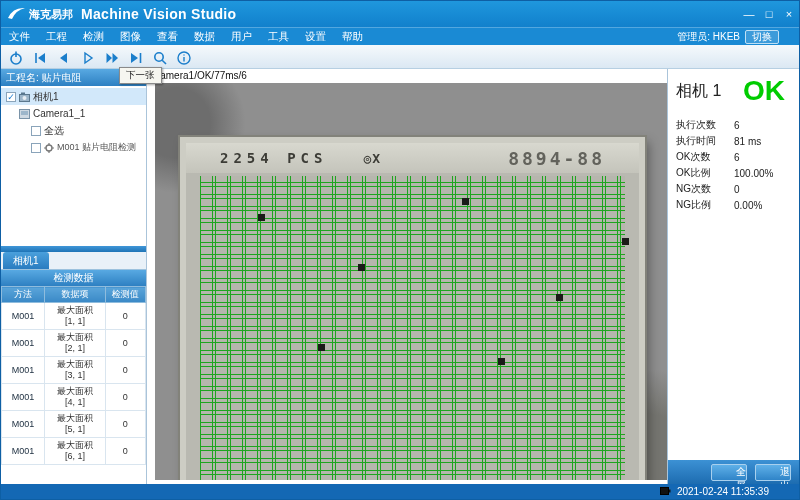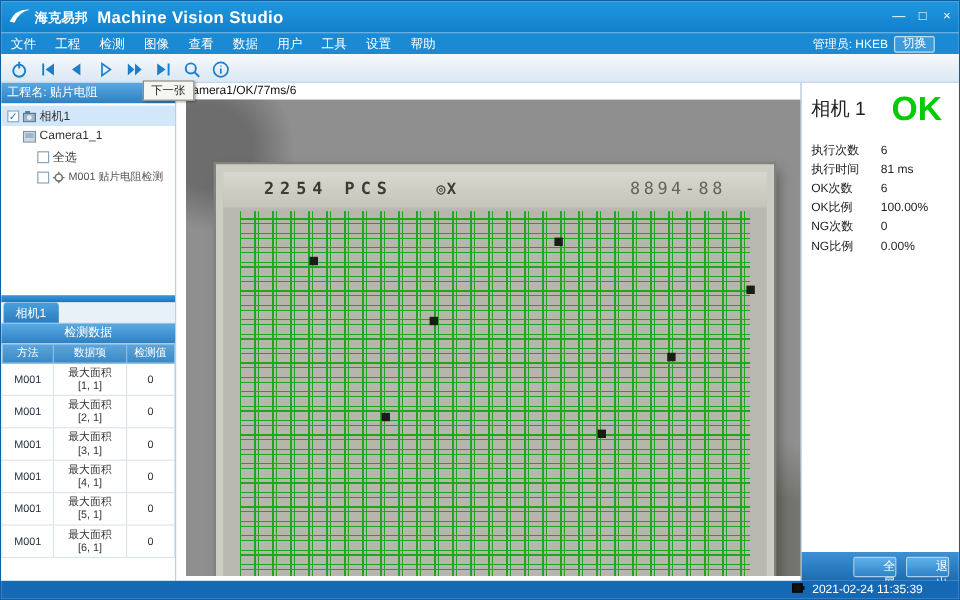--- a/index.html
+++ b/index.html
@@ -59,21 +59,21 @@
      background-image:radial-gradient(circle at 4% 10%, #6d6d6d 0 35px, rgba(0,0,0,0) 70px),
                       radial-gradient(circle at 96% 96%, #757570 0 50px, rgba(0,0,0,0) 95px);
      position:relative; overflow:hidden; }
   .photo { position:absolute; left:25px; top:54px; right:22px; height:386px;
      background:#b9b9b1; border:6px solid #cdcdc4;
      box-shadow:0 0 0 2px #82827a, 4px 5px 10px rgba(0,0,0,.35); }
   .panel-top { height:30px; display:flex; align-items:center; padding:0 34px; gap:36px;
      background:linear-gradient(#d8d8cf,#c4c4bb); color:#3c3c36; font-family:"DejaVu Sans Mono", monospace; }
   .board-text { font-size:14px; font-weight:bold; letter-spacing:5px; }
   .board-logo { font-size:13px; font-weight:bold; letter-spacing:1px; }
-  .board-code { margin-left:auto; font-size:14px; letter-spacing:3px; color:#50504a; font-weight:normal; opacity:.85; }
+  .board-code { margin-left:auto; font-size:18px; letter-spacing:3px; color:#50504a; font-weight:bold; opacity:.85; }
   .panel-body { position:relative; margin:3px 14px 10px 14px; height:calc(100% - 43px);
      background-color:#b6b6ad;
      background-image:
        repeating-linear-gradient(0deg, #1fa51f 0 1px, rgba(0,0,0,0) 1px 8px, #1fa51f 8px 9px, rgba(0,0,0,0) 9px 12px),
        repeating-linear-gradient(90deg, #1fa51f 0 1px, rgba(0,0,0,0) 1px 12px, #1fa51f 12px 13px, rgba(0,0,0,0) 13px 15px),
        repeating-linear-gradient(90deg, rgba(70,70,60,.35) 0 1px, rgba(0,0,0,0) 1px 15px),
        repeating-linear-gradient(0deg, rgba(70,70,60,.25) 0 1px, rgba(0,0,0,0) 1px 12px); }
   .hole { position:absolute; width:7px; height:7px; background:#1b1b18; }
 
   

